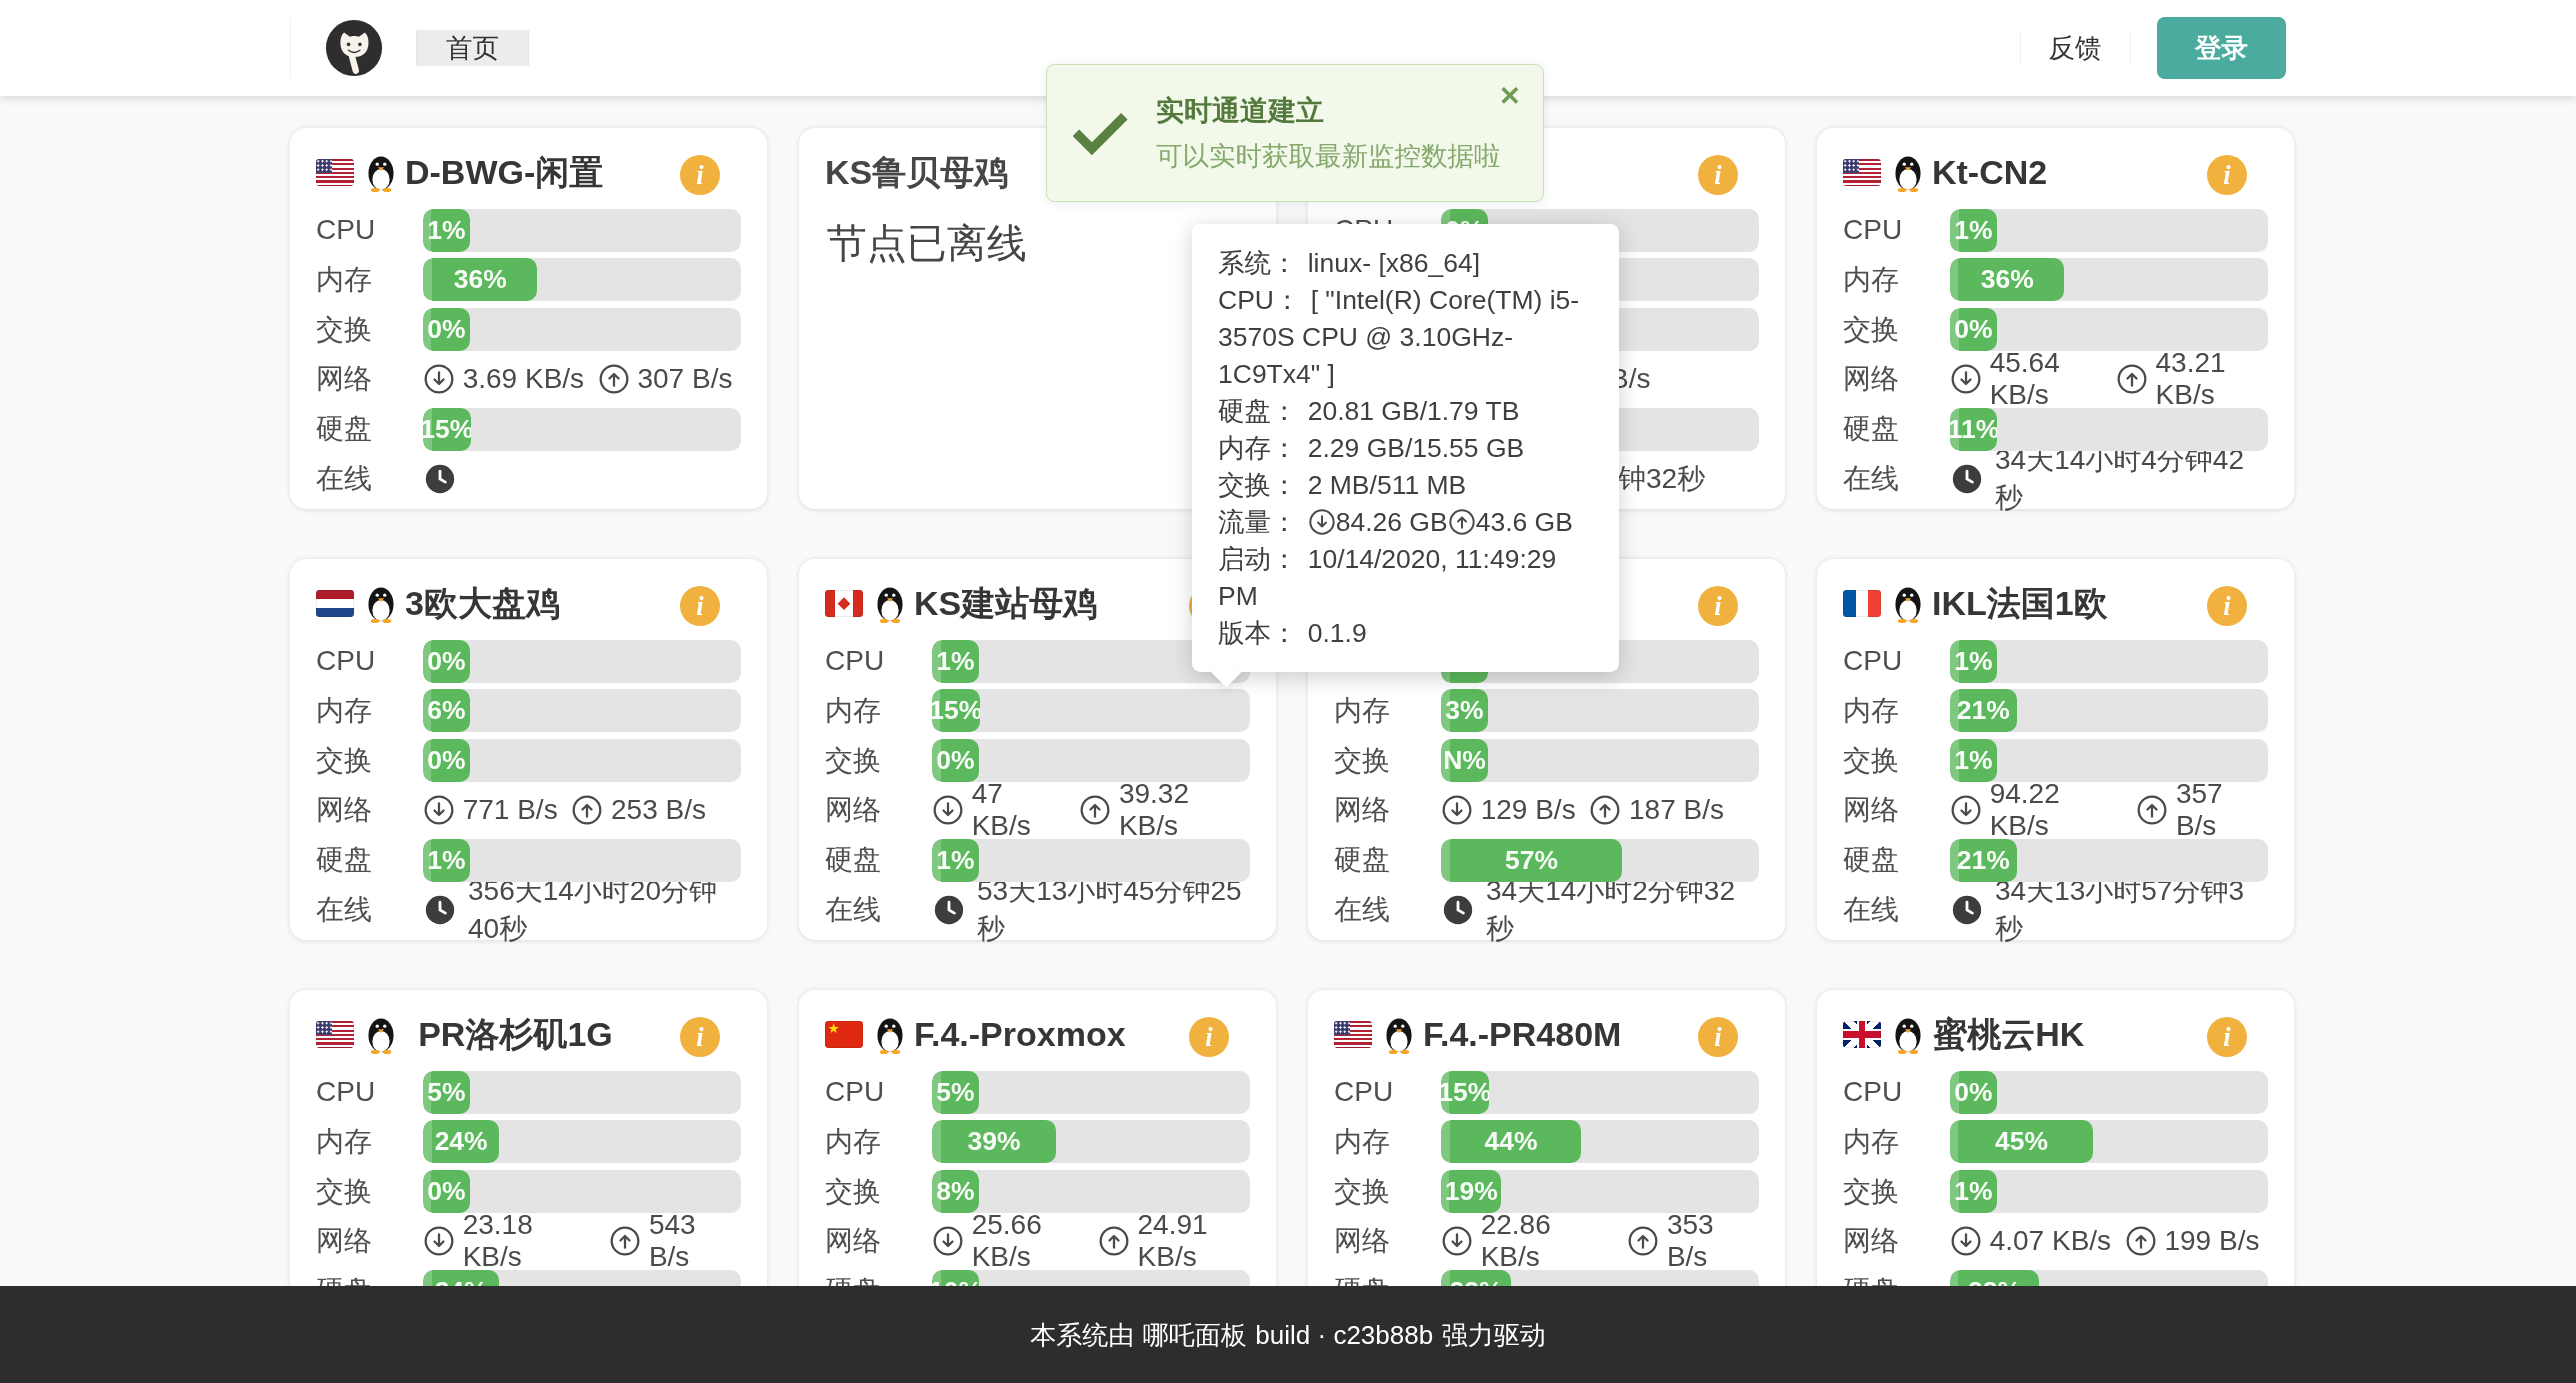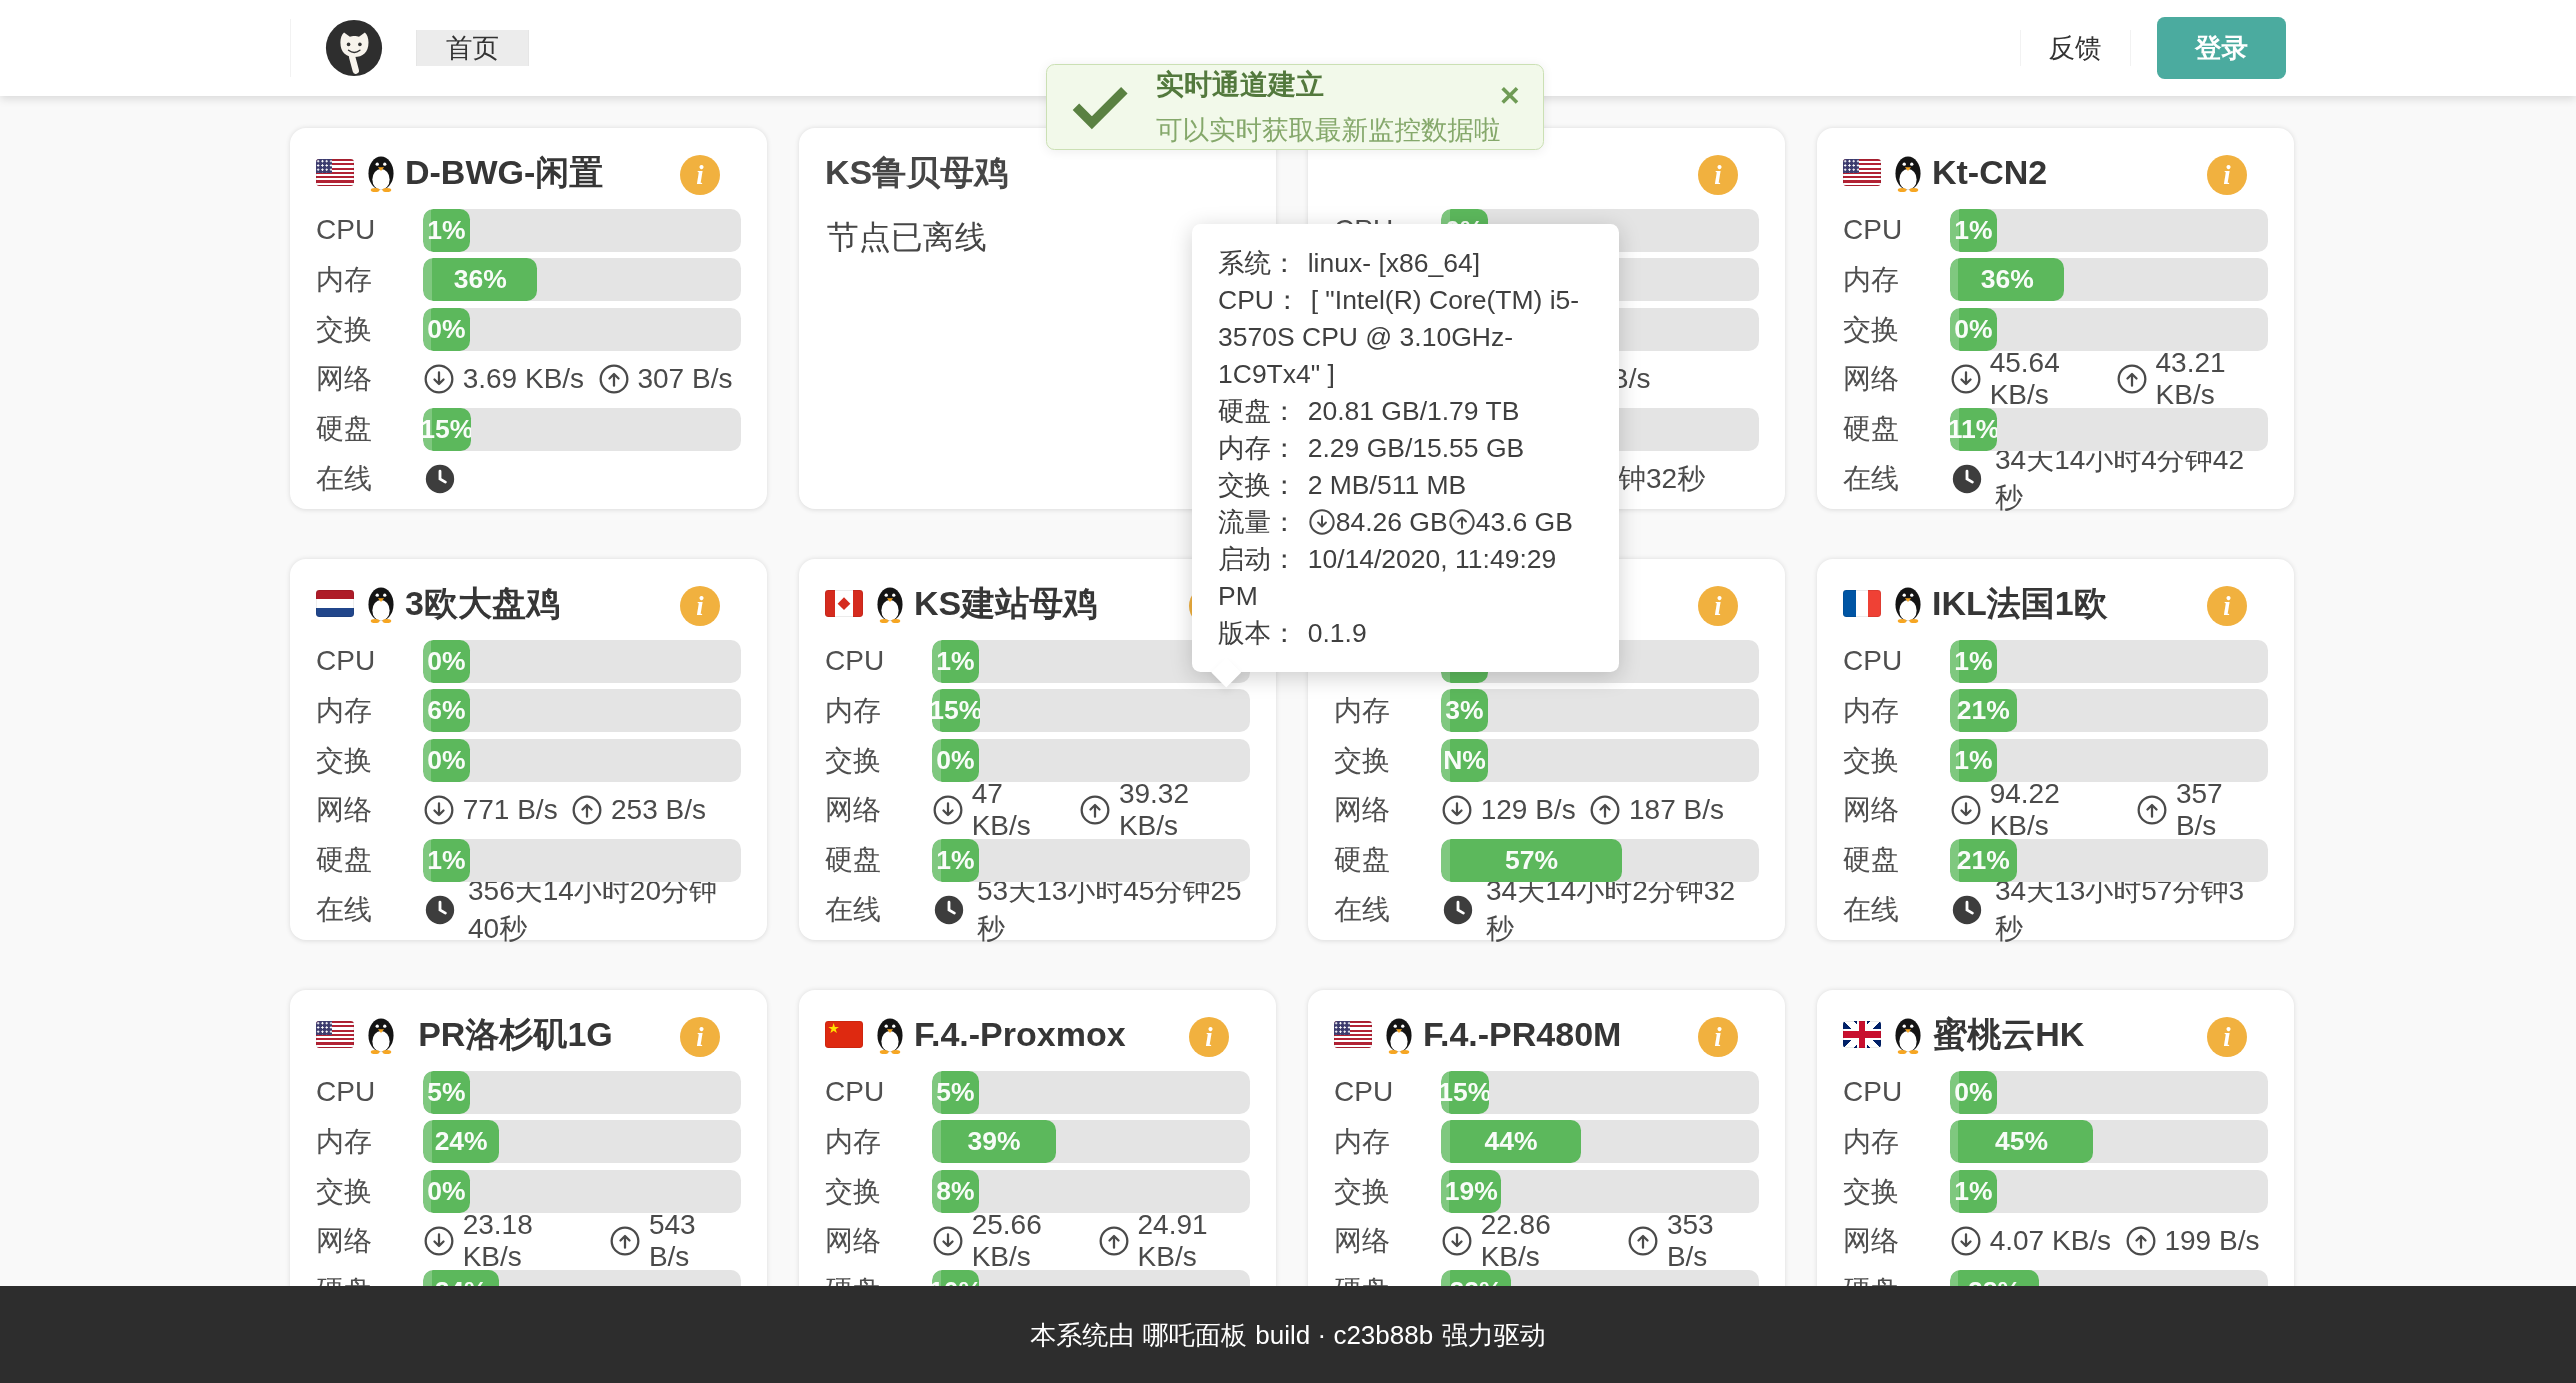--- a/index.html
+++ b/index.html
@@ -21,21 +21,21 @@
   .login-btn{align-self:center;margin-left:26.5px;width:129px;height:62px;background:#4bab9f;color:#fff;
        font-size:26.5px;font-weight:bold;border:none;border-radius:7.7px;font-family:inherit;cursor:pointer}
   
   #grid{position:absolute;left:290px;top:128px;display:grid;
         grid-template-columns:repeat(4,477px);column-gap:32px;row-gap:50px;z-index:1}
   .card{width:477px;height:381px;background:#fff;border-radius:16px;position:relative;
         box-shadow:0 0.9px 5.1px rgba(0,0,0,.12);padding:20.5px 26px 0;box-sizing:border-box}
   .card-head{display:flex;align-items:center;height:48px;margin-bottom:12px}
   .card-name{font-size:34px;font-weight:bold;color:#363636;margin-left:6.8px;white-space:nowrap}
   .card-name.plain{font-weight:700;color:#464646;margin-left:1.7px}
-  .offline-status{font-size:32px;color:#464646;margin-top:19px;margin-left:1.7px}
+  .offline-status{font-size:40px;color:#464646;margin-top:19px;margin-left:1.7px}
   .info-icon{position:absolute;right:47px;top:27px;width:40px;height:40px;border-radius:50%;
         background:#f1b13f;color:#fff;display:flex;align-items:center;justify-content:center;
         font:italic bold 26.5px "Liberation Serif",serif;cursor:pointer}
   .flag{width:38px;height:26.5px;border-radius:3.4px;position:relative;flex:none;overflow:hidden;
         box-shadow:inset 0 0 0 0.9px rgba(0,0,0,.08)}
   .flag-us{background:repeating-linear-gradient(180deg,#b22234 0 2.1px,#fff 2.1px 4.3px)}
   .flag-us::after{content:"";position:absolute;left:0;top:0;width:16px;height:13.7px;background:#3c3b6e;
         background-image:radial-gradient(#fff 0.9px,transparent 1px);background-size:4.3px 4.3px}
   .flag-nl{background:linear-gradient(180deg,#ae1c28 0 33%,#fff 33% 66%,#21468b 66%)}
   .flag-fr{background:linear-gradient(90deg,#0055a4 0 33%,#fff 33% 66%,#ef4135 66%)}
@@ -61,21 +61,21 @@
   .track{flex:1;height:43px;background:#e4e4e4;border-radius:10.2px;position:relative;overflow:hidden}
   .fill{height:100%;border-radius:10.2px;min-width:47px;
         background:linear-gradient(90deg,#7fc87f 0 8.5px,#5cb85c 8.5px);
         display:flex;align-items:center;justify-content:center;
         color:rgba(255,255,255,.96);font-weight:bold;font-size:26.5px;overflow:hidden;white-space:nowrap}
   .icon-circ{width:32px;height:32px;margin-right:7.7px;flex:none}
   .icon-circ.up{margin-left:13.7px}
   .clock{width:34px;height:34px;margin-right:11px;flex:none}
   .flex-c{display:flex;align-items:center}
   
-  .toast{position:absolute;left:1046px;top:64px;width:498px;height:86px;box-sizing:border-box;
+  .toast{position:absolute;left:1046px;top:64px;width:498px;height:138px;box-sizing:border-box;
         background:#f2f9ea;border:1.7px solid #cbe0b4;border-radius:8.5px;z-index:60;
         display:flex;align-items:center;padding:0 22px;box-shadow:0 1.7px 10.2px rgba(0,0,0,.07)}
   .toast-check{width:61px;height:61px;margin-right:26px;flex:none}
   .toast-title{font-size:28px;font-weight:bold;color:#53793d;margin-bottom:7.7px}
   .toast-msg{font-size:26.5px;color:#85a86b}
   .toast-close{position:absolute;right:22px;top:15.4px;font-size:26.5px;color:#6f9b55;cursor:pointer;font-weight:bold}
   
   .tooltip{position:absolute;left:1192px;top:224px;width:427px;box-sizing:border-box;background:#fff;
         border-radius:8.5px;box-shadow:0 4.3px 22px rgba(0,0,0,.18);padding:20.5px 26px;z-index:50;
         font-size:26.5px;line-height:37px;color:#3f3f3f}

